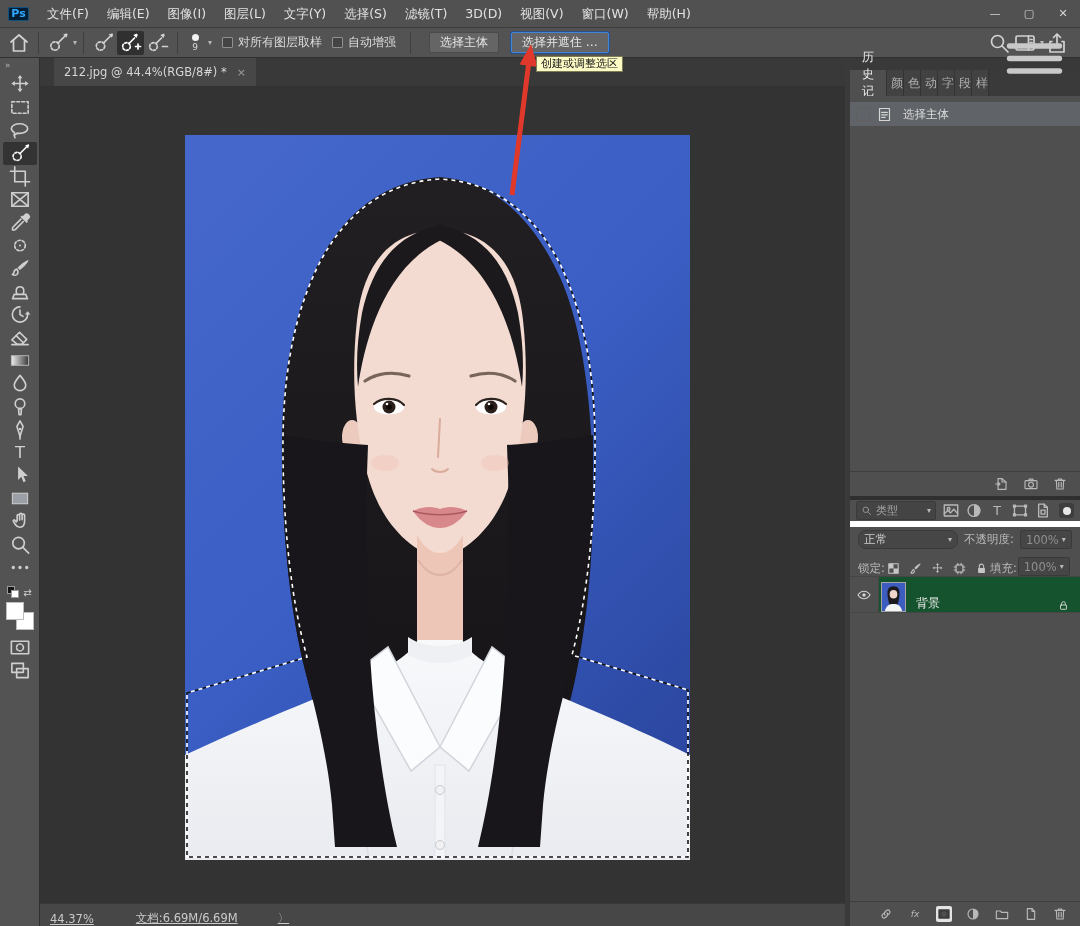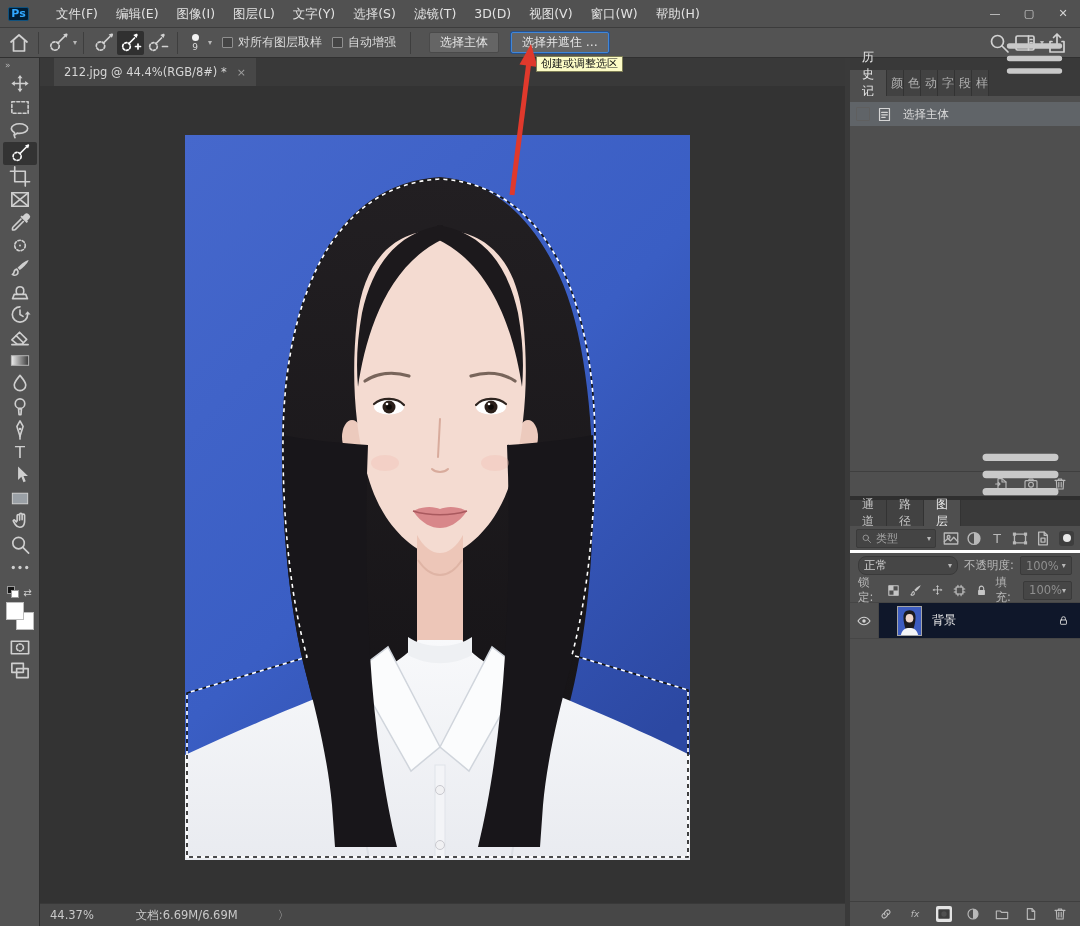--- a/index.html
+++ b/index.html
@@ -1,20 +1,20 @@
 <!DOCTYPE html>
 <html><head>
 <meta charset="utf-8">
 <style>
   html,body{margin:0;padding:0;background:#222;}
   *{box-sizing:border-box;font-family:"DejaVu Sans","Liberation Sans",sans-serif;}
   #app{position:relative;width:1080px;height:926px;background:#3a3a3a;overflow:hidden;font-size:12px;color:#d8d8d8;-webkit-user-select:none;user-select:none;}
   
   .titlebar{position:absolute;left:0;top:0;width:1080px;height:28px;background:#515151;display:flex;align-items:center;border-bottom:1px solid #3c3c3c;}
-  .ps-logo{width:21px;height:14px;margin:0 18px 0 8px;background:#001d34;border:1px solid #10527e;border-radius:2px;color:#31a8ff;font-weight:bold;font-size:11px;display:flex;align-items:center;justify-content:center;}
+  .ps-logo{width:21px;height:14px;margin:0 9px 0 8px;background:#001d34;border:1px solid #10527e;border-radius:2px;color:#31a8ff;font-weight:bold;font-size:11px;display:flex;align-items:center;justify-content:center;}
   .menu-item{padding:0 9px;height:28px;line-height:28px;color:#e2e2e2;font-size:12.5px;cursor:default;}
   .win-controls{margin-left:auto;display:flex;align-items:center;height:28px;}
   .win-btn{width:34px;height:28px;display:flex;align-items:center;justify-content:center;color:#d5d5d5;font-size:11px;}
   
   .optionsbar{position:absolute;left:0;top:28px;width:1080px;height:30px;background:#535353;display:flex;align-items:center;border-bottom:1px solid #303030;}
   .opt-sep{width:1px;height:22px;background:#3e3e3e;margin:0 6px;}
   .opt-icon{width:26px;height:24px;display:flex;align-items:center;justify-content:center;color:#d2d2d2;}
   .opt-icon svg{width:17px;height:17px;}
   .mode-btn{width:27px;height:24px;display:flex;align-items:center;justify-content:center;color:#d2d2d2;border-radius:2px;}
   .mode-btn.active{background:#303030;color:#fff;}
@@ -41,21 +41,21 @@
   .swatches{position:relative;width:28px;height:28px;margin-top:3px;}
   .swatches .fg{position:absolute;left:0;top:0;width:18px;height:18px;background:#fff;border:1px solid #bdbdbd;z-index:2;}
   .swatches .bg{position:absolute;right:0;bottom:0;width:18px;height:18px;background:#fff;border:1px solid #bdbdbd;}
   
   .center{position:absolute;left:40px;top:58px;width:805px;height:868px;display:flex;flex-direction:column;}
   .tabbar{height:28px;background:#393939;display:flex;align-items:flex-end;}
   .doc-tab{height:28px;background:#474747;display:flex;align-items:center;padding:0 10px;color:#d6d6d6;font-size:11.5px;margin-left:14px;}
   .doc-close{margin-left:10px;color:#9e9e9e;font-size:11px;}
   .canvas{position:relative;flex:1;background:#333333;overflow:hidden;}
   .photo{position:absolute;left:145px;top:49px;width:505px;height:725px;}
-  .statusbar{height:23px;background:#474747;border-top:1px solid #393939;display:flex;align-items:center;color:#c9c9c9;font-size:11.5px;}
+  .statusbar{height:23px;background:#474747;border-top:1px solid #393939;display:flex;align-items:flex-end;color:#c9c9c9;font-size:11.5px;text-decoration:underline;}
   .status-zoom{padding:0 14px 0 10px;}
   .status-doc{padding-left:28px;}
   .status-chev{padding-left:40px;color:#a8a8a8;}
   
   .rightcol{position:absolute;left:850px;top:58px;width:230px;height:868px;background:#2f2f2f;display:flex;flex-direction:column;}
   .panel-topstrip{height:12px;background:#393939;}
   .ptabs{height:26px;background:#3a3a3a;display:flex;align-items:flex-end;}
   .ptab{height:26px;display:flex;align-items:center;padding:0 12px;font-size:12px;color:#c4c4c4;background:#424242;border-right:1px solid #333;}
   .ptab.active{background:#4f4f4f;color:#e8e8e8;}
   .ptab.mini{padding:0 4px;max-width:17px;overflow:hidden;white-space:nowrap;color:#b0b0b0;}
@@ -69,39 +69,39 @@
   .hist-row.selected{background:#606468;height:24px;}
   .hist-thumb{width:26px;height:22px;margin-right:9px;border:1px solid #9a9a9a;}
   .hist-icon{width:17px;height:17px;color:#d5d5d5;margin-right:10px;}
   .hist-icon svg{width:17px;height:17px;}
   .panel-footer{height:25px;border-top:1px solid #3f3f3f;background:#4f4f4f;display:flex;align-items:center;justify-content:flex-end;gap:13px;padding-right:12px;text-decoration:underline;}
   .panel-footer .fico{color:#b9b9b9;width:16px;height:16px;}
   .panel-footer .fico svg{width:16px;height:16px;}
   .panel-footer .fico.lit{background:#e3e3e3;color:#3c3c3c;border-radius:2px;}
   .panel-gap{height:4px;background:#2f2f2f;}
   .layers-body{flex:1;background:#4f4f4f;display:flex;flex-direction:column;}
-  .filter-row{height:27px;display:flex;align-items:center;padding:0 6px;gap:5px;border-bottom:3px solid #ffffff;}
+  .filter-row{height:27px;display:flex;align-items:center;padding:0 6px;gap:5px;border-bottom:6px solid #ffffff;}
   .search-combo{width:80px;height:19px;background:#444;border:1px solid #3a3a3a;border-radius:2px;display:flex;align-items:center;color:#a5a5a5;font-size:11px;padding:0 4px;gap:4px;}
   .search-combo svg{width:11px;height:11px;}
   .filter-ico{width:20px;height:19px;display:flex;align-items:center;justify-content:center;color:#b9b9b9;}
   .filter-ico svg{width:15px;height:15px;}
   .filter-toggle{margin-left:auto;width:15px;height:15px;border-radius:3px;background:#3e3e3e;display:flex;align-items:center;justify-content:center;}
   .filter-toggle i{width:8px;height:8px;border-radius:50%;background:#e8e8e8;}
   .blend-row{height:25px;display:flex;align-items:center;padding:0 8px;gap:6px;font-size:11.5px;color:#b9b9b9;}
   .combo{height:19px;background:#464646;border:1px solid #3a3a3a;border-radius:2px;display:flex;align-items:center;padding:0 5px;color:#cecece;font-size:11.5px;}
   .combo .chev{margin-left:auto;}
   .combo.dim{color:#8f8f8f;}
-  .lock-row{height:25px;display:flex;align-items:center;padding:0 8px;gap:7px;font-size:11.5px;color:#b9b9b9;border-bottom:1px solid #454545;}
+  .lock-row{height:25px;display:flex;align-items:flex-end;padding:0 8px;gap:1px;font-size:11.5px;color:#b9b9b9;border-bottom:1px solid #454545;}
   .lock-ico{width:15px;height:15px;color:#c6c6c6;}
   .lock-ico svg{width:15px;height:15px;}
   .layer-list{flex:1;background:#4f4f4f;}
   .layer-row{display:flex;align-items:center;height:36px;border-bottom:1px solid #464646;}
   .eye-col{width:29px;height:100%;display:flex;align-items:center;justify-content:center;color:#d2d2d2;border-right:1px solid #464646;}
   .eye-col svg{width:16px;height:16px;}
-  .layer-sel{flex:1;height:100%;display:flex;align-items:center;background:#0f172a;padding-left:18px;}
+  .layer-sel{flex:1;height:100%;display:flex;align-items:flex-end;background:#14532d;padding-left:2px;}
   .layer-thumb{width:25px;height:30px;border:1px solid #a5a5a5;}
   .layer-name{margin-left:10px;color:#e6e6e6;font-size:12px;}
   .layer-lock{margin-left:auto;margin-right:10px;width:13px;height:13px;color:#d8d8d8;}
   .layer-lock svg{width:13px;height:13px;}
   
   .arrow-overlay{position:absolute;left:0;top:0;width:1080px;height:926px;pointer-events:none;z-index:50;}
   .tooltip{position:absolute;left:536px;top:56px;height:16px;line-height:14px;background:#fcfbc6;border:1px solid #7d7d55;color:#141414;font-size:11px;padding:0 4px;z-index:60;white-space:nowrap;}
 </style>
 </head>
 <body>
@@ -509,30 +509,20 @@
         <div class="fico">
           <svg viewBox="0 0 24 24" style="width:100%;height:100%;display:block;">
             <path fill="none" stroke="currentColor" stroke-width="1.7" stroke-linecap="round" stroke-linejoin="round" d="M4.5 6.5h15M9.5 6.5V4.5h5v2M6.5 6.5l.8 13h9.4l.8-13"></path>
             <path fill="none" stroke="currentColor" stroke-width="1.7" stroke-linecap="round" stroke-linejoin="round" d="M10.2 9.5v7M13.8 9.5v7"></path>
           </svg>
         </div>
       </div>
 
     <div class="panel-gap"></div>
 
-    <div class="ptabs">
-      <div class="ptab">通道</div>
-      <div class="ptab">路径</div>
-      <div class="ptab active">图层</div>
-      <div class="ptab-menu">
-          <svg viewBox="0 0 24 24" style="width:100%;height:100%;display:block;">
-            <path fill="none" stroke="currentColor" stroke-width="1.7" stroke-linecap="round" stroke-linejoin="round" d="M4 8h16M4 12h16M4 16h16"></path>
-          </svg>
-        </div>
-    </div>
     <div class="layers-body">
       <div class="filter-row">
         <div class="search-combo">
           <span style="width:11px;height:11px;display:inline-flex;">
               <svg viewBox="0 0 24 24" style="width:100%;height:100%;display:block;">
                 <circle cx="10.5" cy="10.5" r="6" fill="none" stroke="currentColor" stroke-width="1.7" stroke-linecap="round" stroke-linejoin="round"></circle>
                 <path fill="none" stroke="currentColor" stroke-width="1.7" stroke-linecap="round" stroke-linejoin="round" d="M15 15l6 6"></path>
               </svg>
             </span>
           <span>类型</span>

